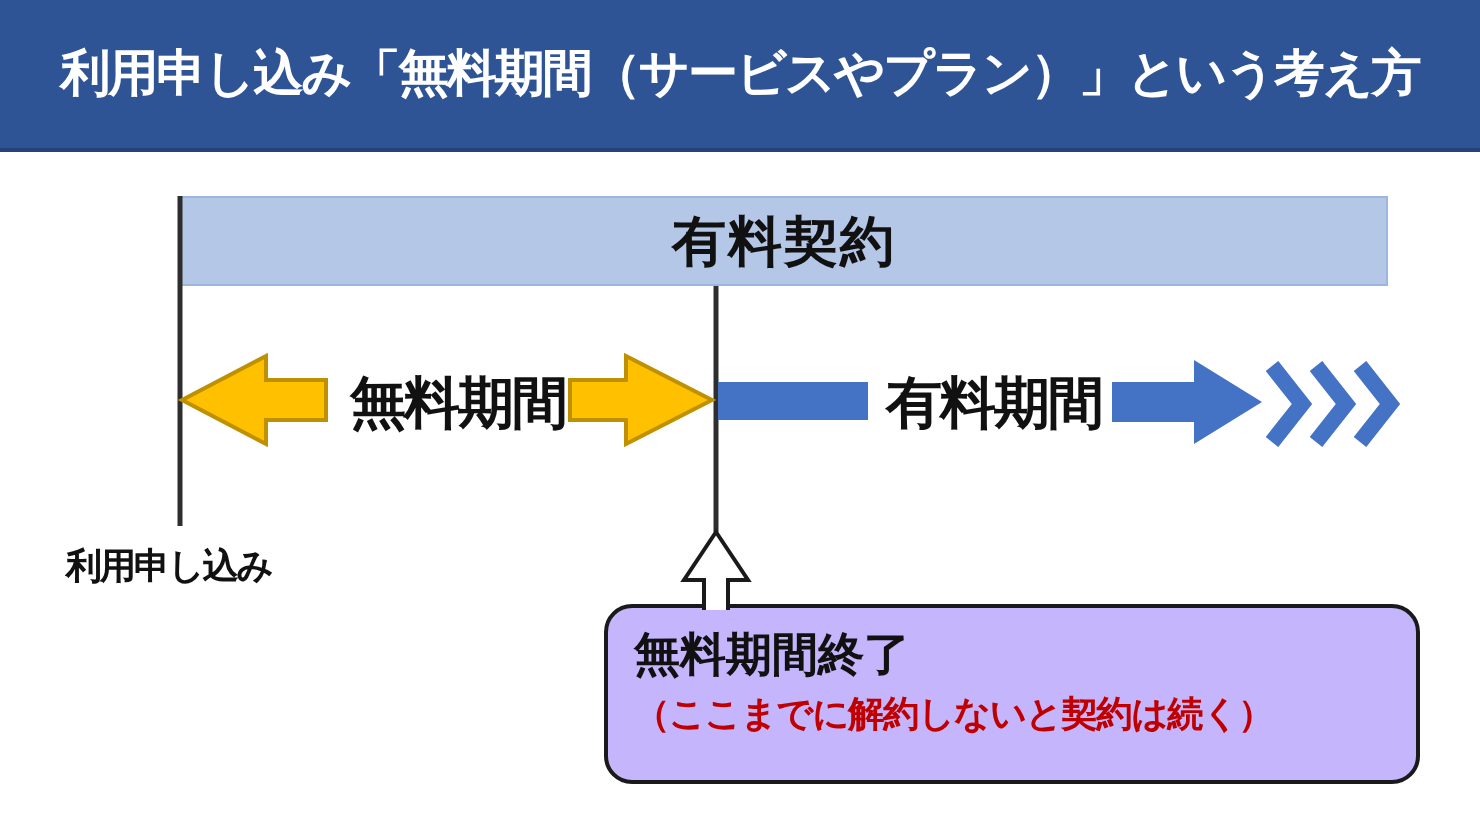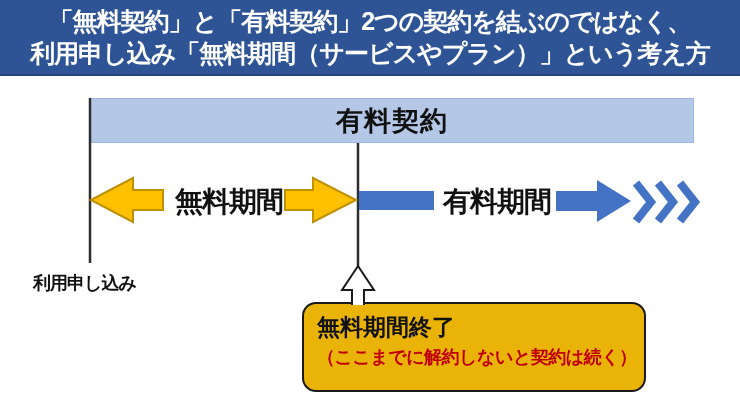--- a/index.html
+++ b/index.html
@@ -22,36 +22,35 @@
     display:flex;align-items:center;justify-content:center;
     color:#111111;font-weight:bold;font-size:27px;letter-spacing:1px;
   }
   
   .lbl{position:absolute;color:#111111;font-weight:bold;white-space:nowrap;}
   .lbl-free{left:167px;top:183px;width:124px;font-size:28px;text-align:center;letter-spacing:-1px;}
   .lbl-paid{left:437px;top:183px;width:120px;font-size:28px;text-align:center;letter-spacing:-1px;}
   .lbl-signup{left:33px;top:271px;font-size:18px;letter-spacing:-1px;}
   
   .callout{
-    position:absolute;left:302px;top:302px;width:344px;height:90px;box-sizing:border-box;
-    background:#eab308;border:2.5px solid #1a1a1a;border-radius:14px;
+    position:absolute;left:302px;top:302px;width:408px;height:90px;box-sizing:border-box;
+    background:#c4b5fd;border:2.5px solid #1a1a1a;border-radius:14px;
     padding:8px 8px 6px 13px;z-index:1;
   }
   .callout-line1{font-size:23px;font-weight:bold;color:#111111;line-height:30px;white-space:nowrap;letter-spacing:0px;}
   .callout-line2{font-size:18px;font-weight:bold;color:#C00000;line-height:30px;white-space:nowrap;letter-spacing:-0.5px;}
   
   .overlay{position:absolute;left:0;top:0;width:740px;height:417px;z-index:5;pointer-events:none;}
 </style>
 </head>
 <body>
 
 <div class="canvas">
 
   <div class="header">
-    <div>「無料契約」と「有料契約」2つの契約を結ぶのではなく、</div>
     <div>利用申し込み「無料期間（サービスやプラン）」という考え方</div>
   </div>
 
   <div class="paid-bar">
     <span>有料契約</span>
   </div>
 
   <div class="lbl lbl-paid">有料期間</div>
   <div class="lbl lbl-free">無料期間</div>
   <div class="lbl lbl-signup">利用申し込み</div>

